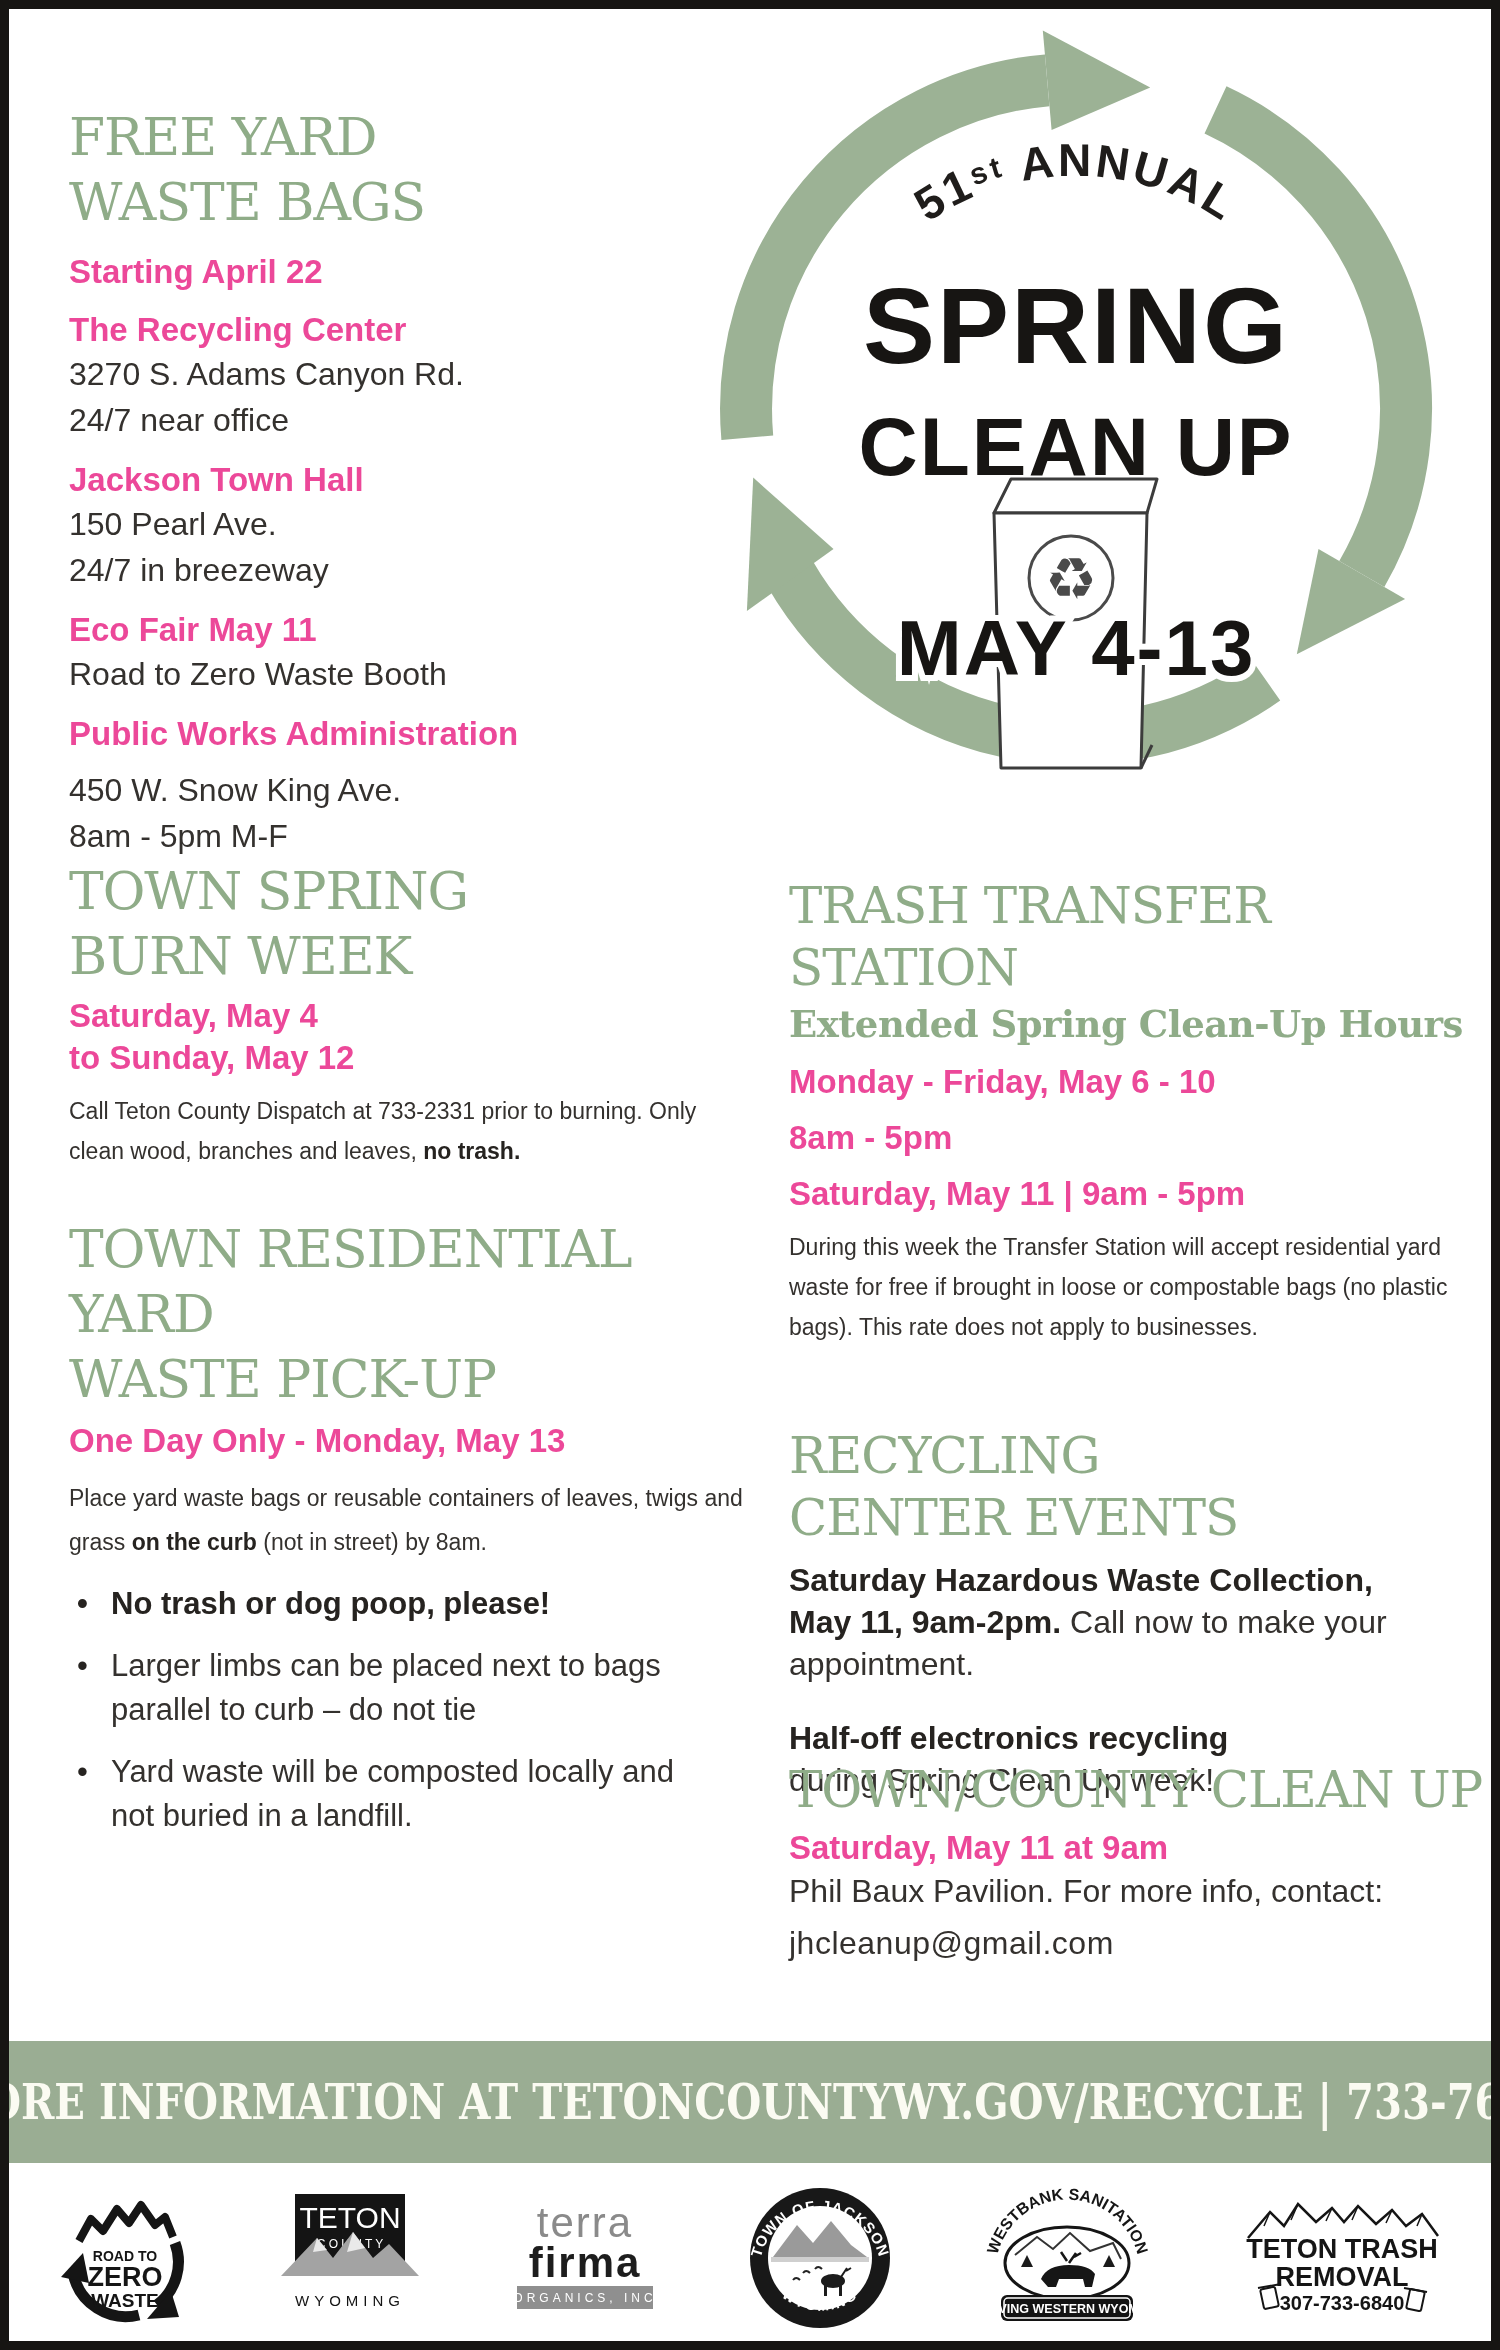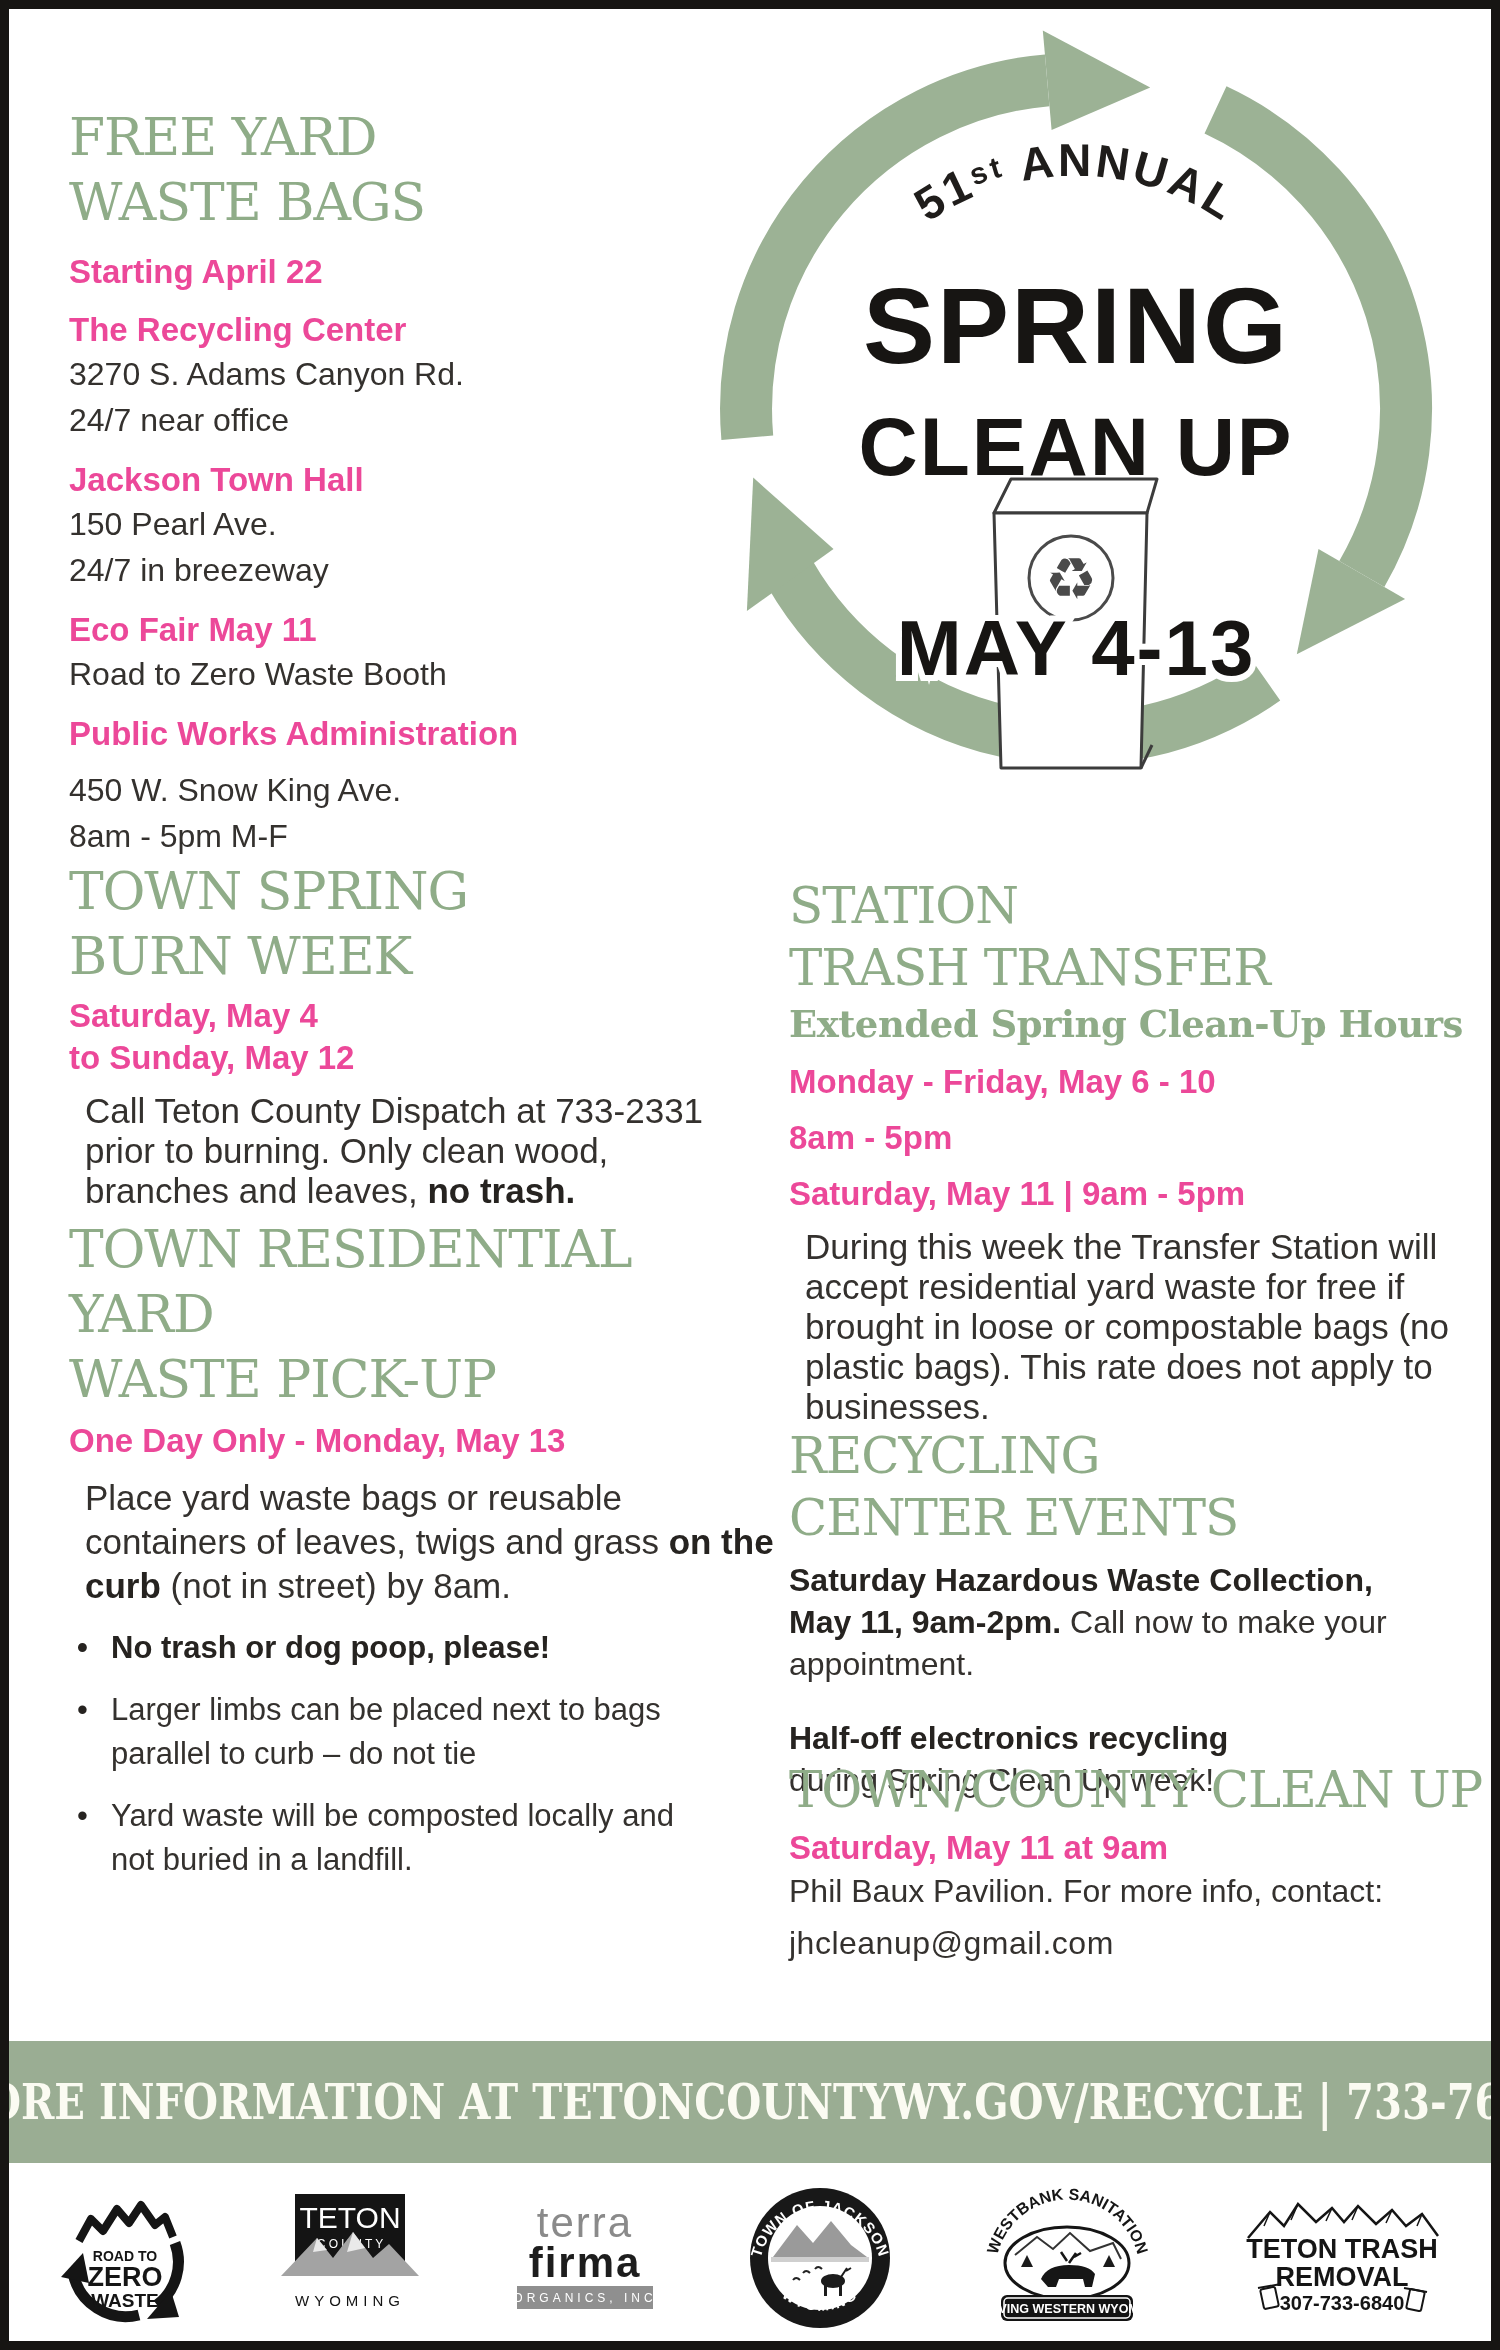--- a/index.html
+++ b/index.html
@@ -10,21 +10,21 @@
   }
   
   .gh{font-family:"DejaVu Serif", serif; font-weight:normal; color:#8fac88;
       font-size:52px; line-height:65px; letter-spacing:-1px; margin:0;}
   .gh .line{display:block;}
   .gh-right{font-size:50px; line-height:62px;}
   .gsub{font-family:"DejaVu Serif", serif; font-weight:bold; color:#8fac88;
       font-size:37px; line-height:46px; margin:2px 0 0 0; letter-spacing:-0.5px;}
   .bold-label{font-size:33px; font-weight:bold; color:#ec4899; line-height:42px; margin:0;}
   .body{font-size:32px; line-height:46px; margin:0;}
-  .body-tight{font-size:35px; line-height:40px; margin:16px;}
+  .body-tight{font-size:23px; line-height:40px; margin:0;}
   b{color:#262320;}
   .sec{position:absolute;}
   #free-yard{left:60px; top:96px; width:660px;}
   #free-yard .bold-label{margin-top:16px;}
   #free-yard .loc{margin-top:14px;}
   #free-yard .gap{margin-top:12px;}
   #burn-week{left:60px; top:850px; width:660px;}
   #burn-week .dates{margin-top:6px;}
   #burn-week .para{margin-top:12px;}
   #yard-pickup{left:60px; top:1208px; width:700px;}
@@ -147,22 +147,22 @@
         <circle cx="390" cy="555" r="42" fill="#ffffff" stroke="#4a4a4a" stroke-width="3"></circle>
         <text x="390" y="576" text-anchor="middle" font-family="DejaVu Sans, sans-serif" font-size="58" fill="#4a4a4a">♻</text>
       </g>
 
       <text x="395" y="652" text-anchor="middle" font-family="DejaVu Serif, serif" font-weight="bold" font-size="78" letter-spacing="2" fill="#171513" stroke="#ffffff" stroke-width="12" paint-order="stroke">MAY 4-13</text>
     </svg>
   </div>
 
   <div class="sec" id="station">
     <h2 class="gh gh-right">
+      <span class="line">TRASH TRANSFER</span>
       <span class="line">STATION</span>
-      <span class="line">TRASH TRANSFER</span>
     </h2>
     <p class="gsub">Extended Spring Clean-Up Hours</p>
     <p class="bold-label">Monday - Friday, May 6 - 10</p>
     <p class="bold-label">8am - 5pm</p>
     <p class="bold-label">Saturday, May 11 | 9am - 5pm</p>
     <p class="body-tight para">During this week the Transfer Station will accept residential yard waste for free if brought in loose or compostable bags (no plastic bags). This rate does not apply to businesses.</p>
   </div>
 
   <div class="sec" id="events">
     <h2 class="gh gh-right">

